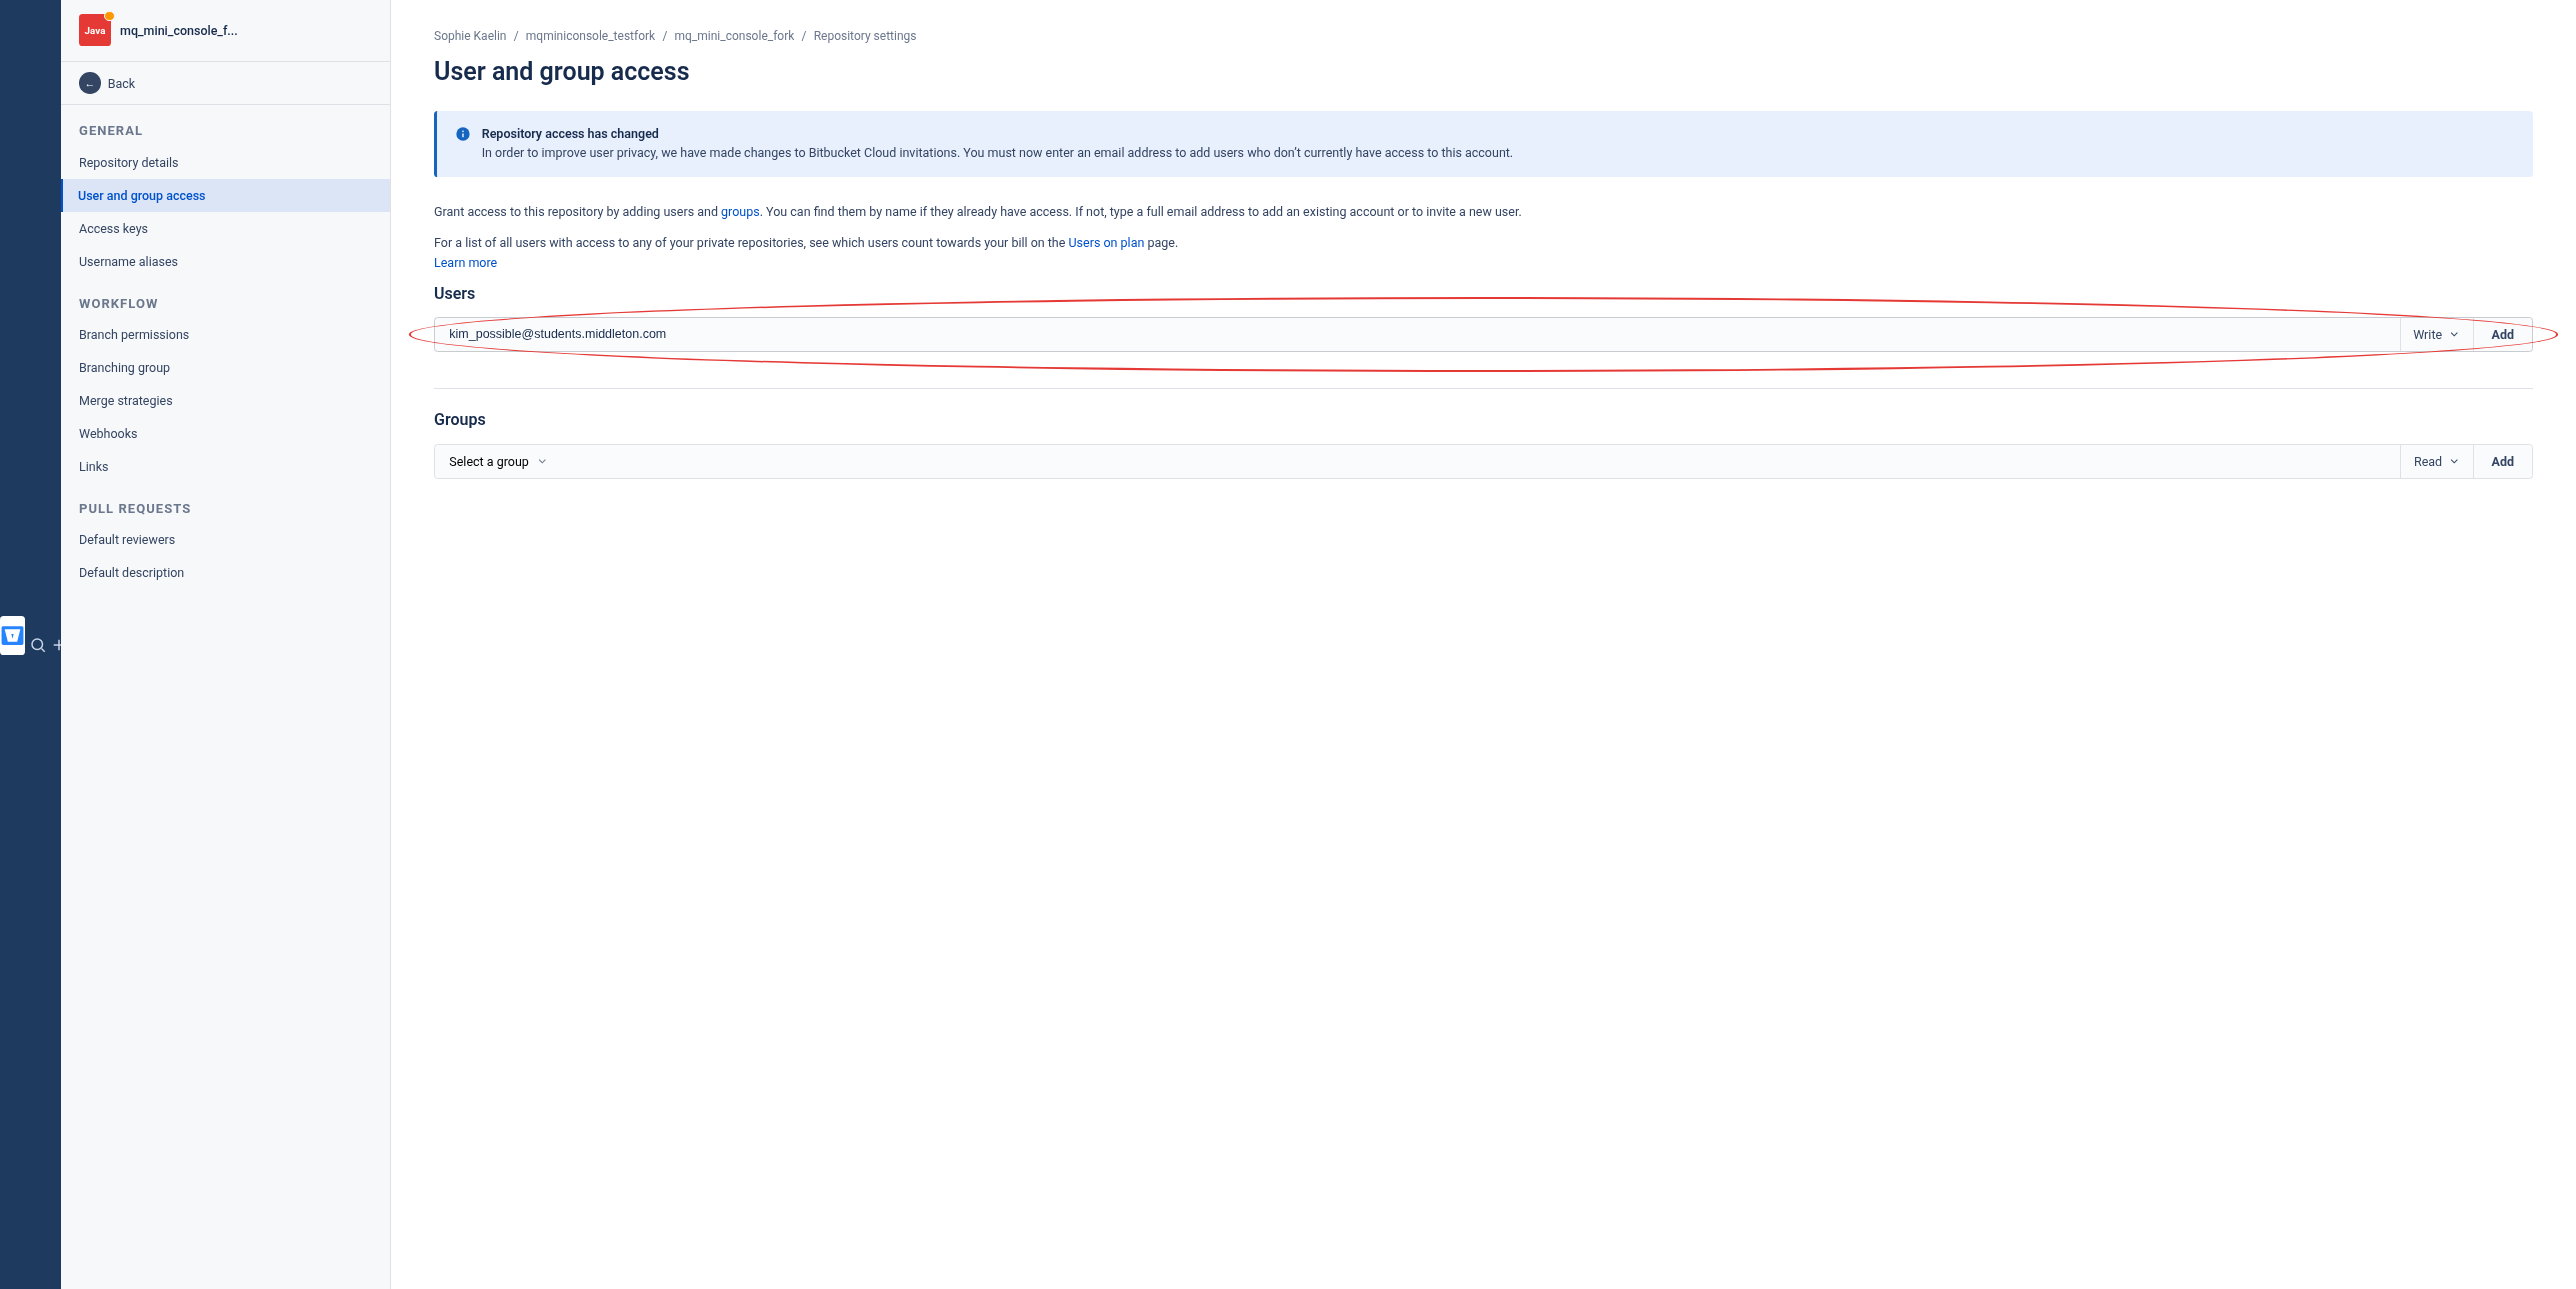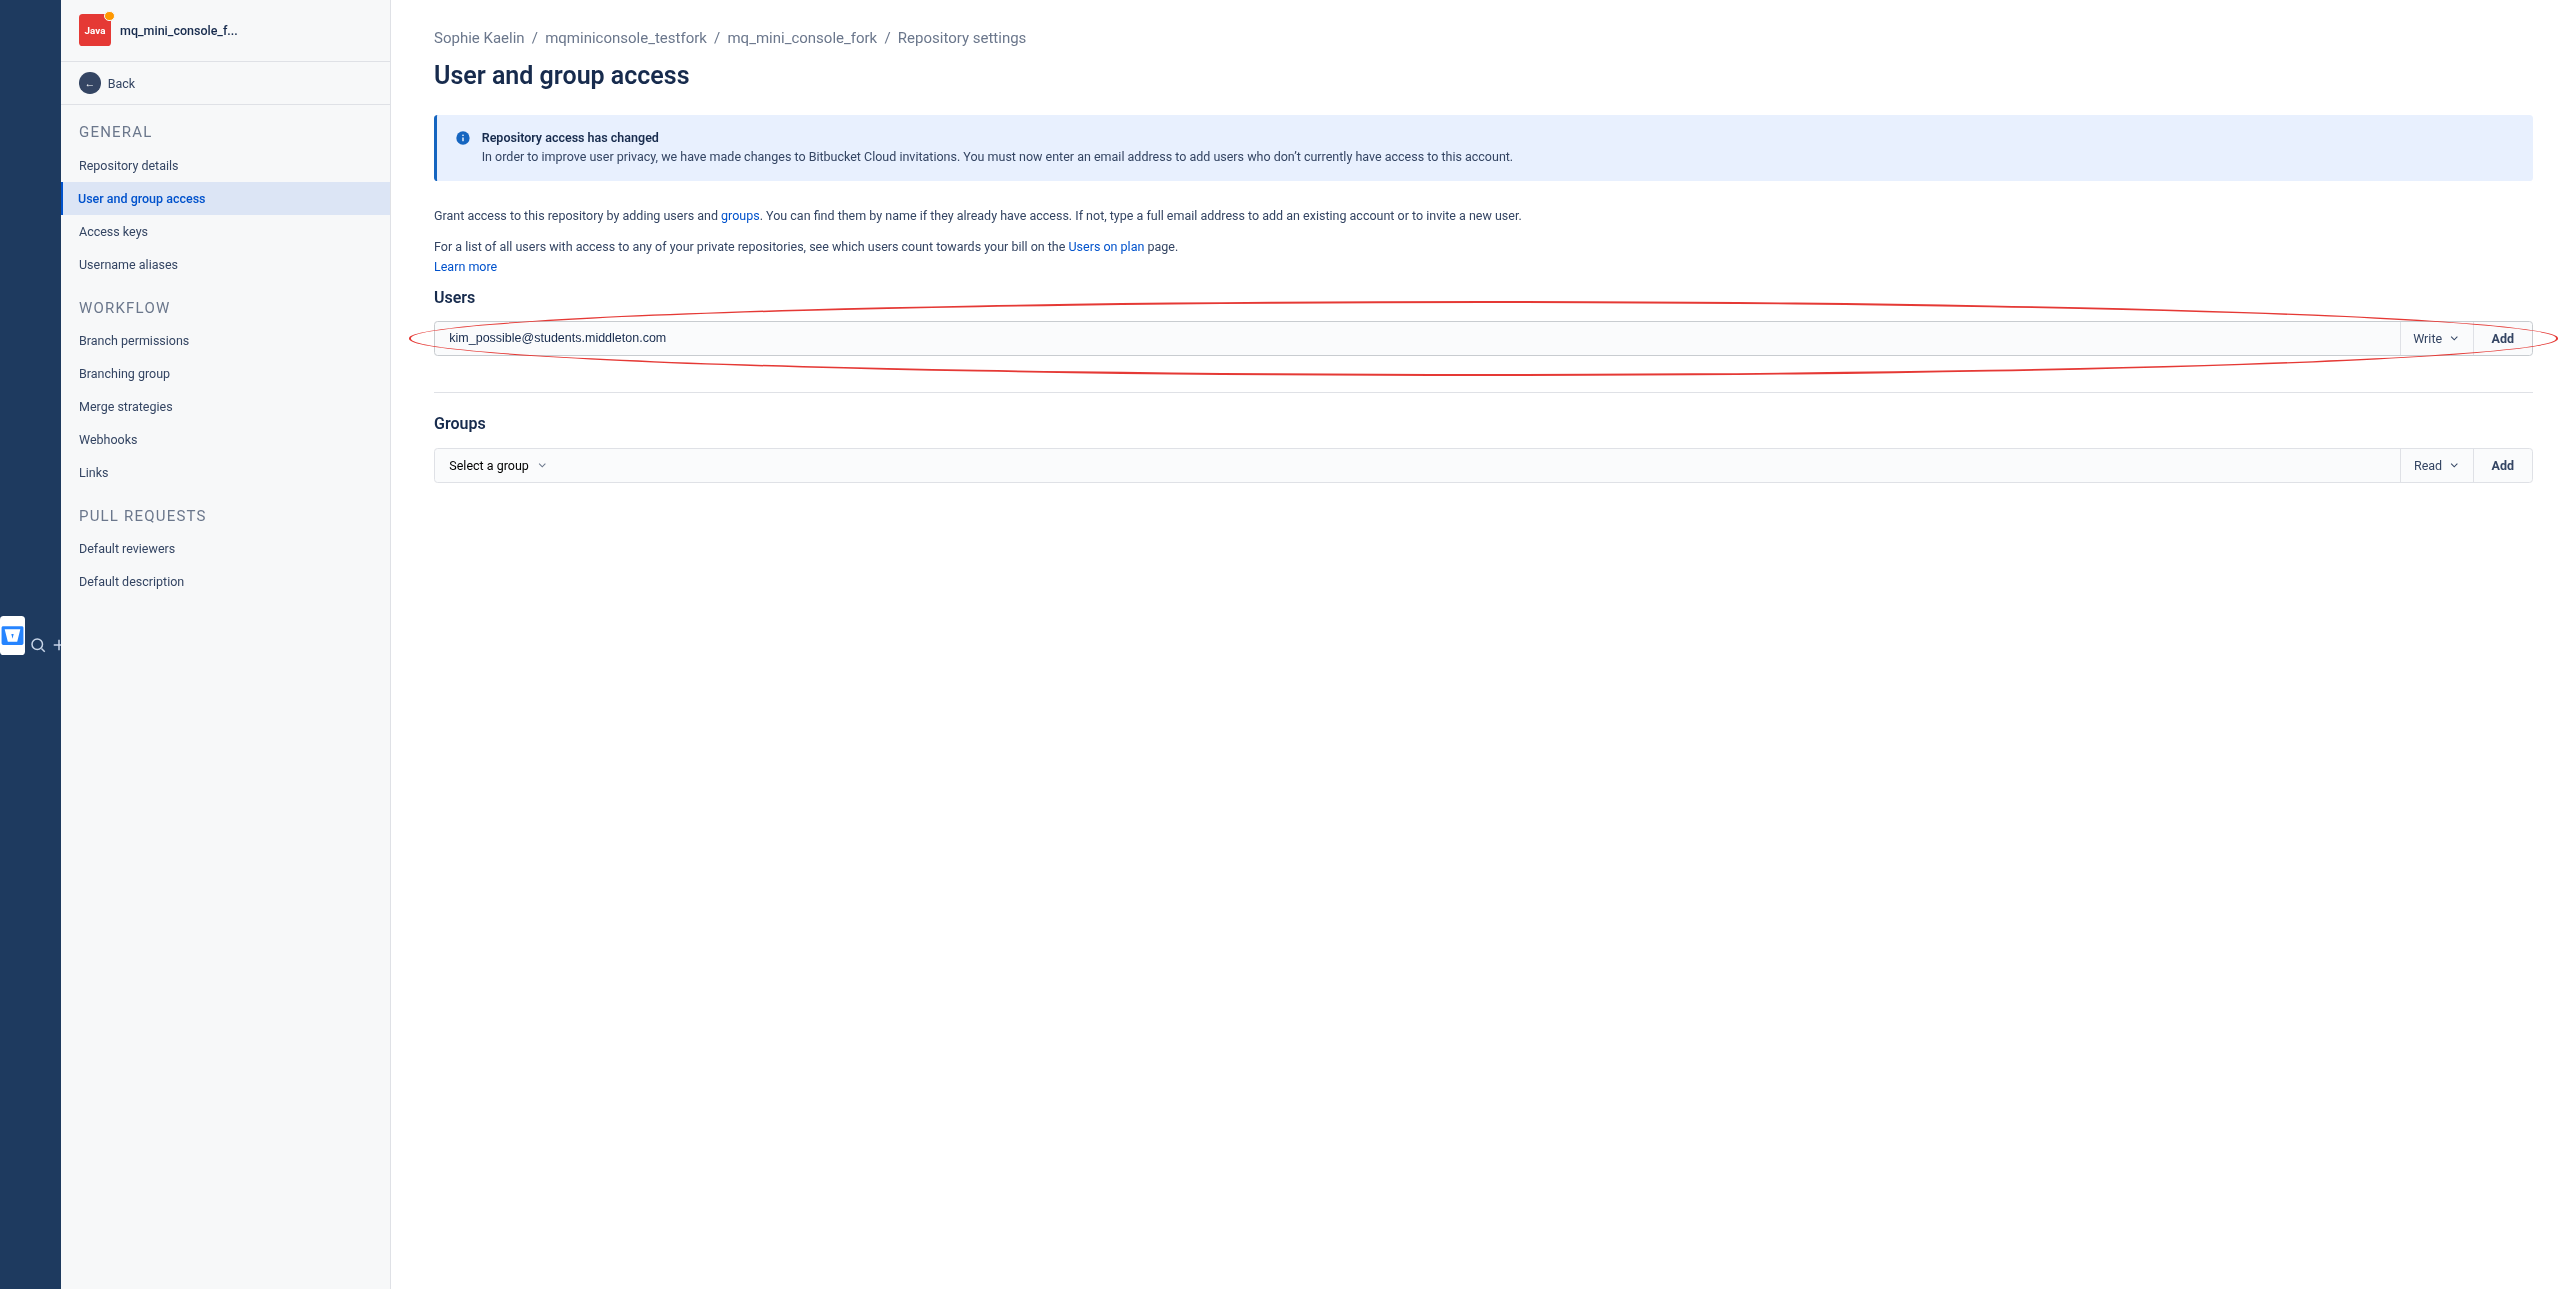--- a/index.html
+++ b/index.html
@@ -100,22 +100,22 @@
     }
     .back-arrow {
       width: 21.5px; height: 21.5px;
       background: #344563;
       border-radius: 50%;
       display: flex; align-items: center; justify-content: center;
       color: #fff;
       font-size: 10.7px;
     }
     .sidebar-section-label {
-      font-size: 15px;
-      font-weight: 400;
+      font-size: 13px;
+      font-weight: 700;
       color: #6b778c;
       letter-spacing: 0.08em;
       padding: 18px 18px 7.2px;
       text-transform: uppercase;
     }
     .sidebar-item {
       display: flex;
       align-items: center;
       padding: 9px 18px;
       font-size: 12.5px;
@@ -135,21 +135,21 @@
     .main-content {
       flex: 1;
       overflow-y: auto;
       padding: 29px 43px;
       background: #fff;
     }
     .breadcrumb {
       display: flex;
       align-items: center;
       gap: 7.2px;
-      font-size: 15px;
+      font-size: 12px;
       color: #6b778c;
       margin-bottom: 14.3px;
     }
     .breadcrumb a { color: #6b778c; text-decoration: none; }
     .breadcrumb-sep { color: #6b778c; }
     .page-title {
       font-size: 25px;
       font-weight: 600;
       color: #172b4d;
       margin-bottom: 25px;

